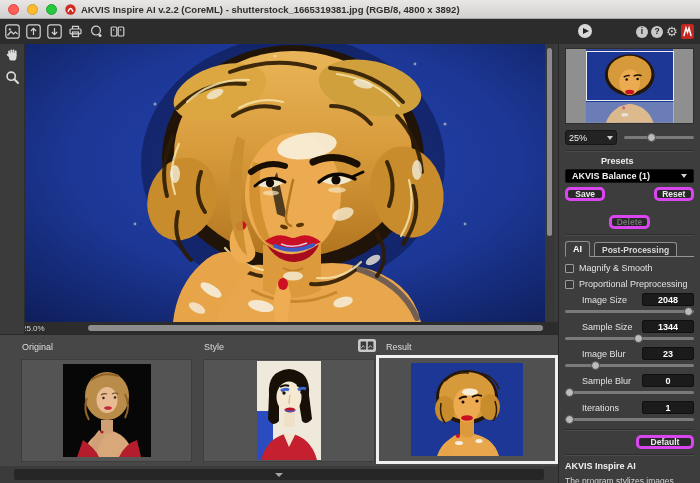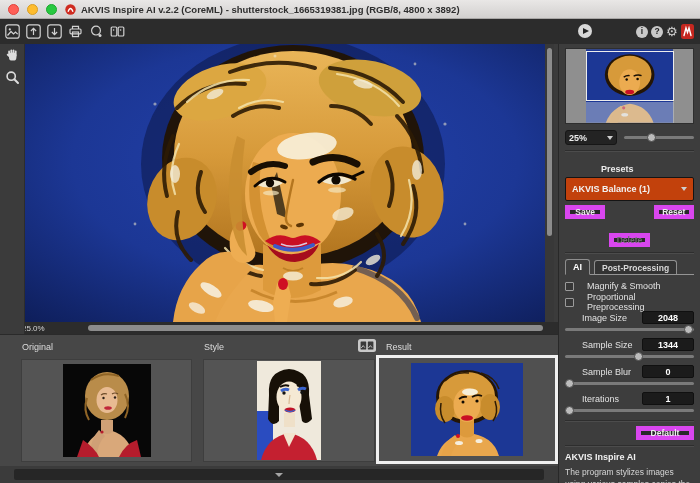--- a/index.html
+++ b/index.html
@@ -55,35 +55,35 @@
 
   
   .rightpanel { position:absolute; left:558px; top:19px; width:142px; height:464px; background:#3d3d3d; border-left:1px solid #282828; padding:0 6px; z-index:3; }
   .p-header { margin-top:14px; height:12px; display:flex; align-items:center; justify-content:space-between; font-weight:700; color:#ececec; }
   .arr-down { border-left:3.5px solid transparent; border-right:3.5px solid transparent; border-top:4px solid #cfcfcf; }
   .nav-preview { margin-top:3px; height:76px; position:relative; display:flex; border:1px solid #2e2e2e; background:#6f6f6f; }
   .nav-side { width:20px; height:100%; background:#8f8f8f; }
   .nav-viewport { position:absolute; left:20px; top:2px; width:88px; height:50px; border:1px solid #ececec; }
   .nav-dim { position:absolute; left:20px; top:53px; width:88px; height:21px; background:rgba(205,210,222,.45); }
   .zoom-row { margin-top:6px; height:15px; display:flex; align-items:center; gap:7px; }
-  .zoom-btn { width:52px; height:15px; background:#232323; border:1px solid #161616; border-radius:3px; display:flex; align-items:center; justify-content:center; gap:20px; font-weight:700; color:#eee; }
+  .zoom-btn { width:52px; height:15px; background:#232323; border:1px solid #161616; border-radius:3px; display:flex; align-items:center; justify-content:center; gap:20px; font-weight:400; color:#eee; }
   .slider { position:relative; flex:1; height:9px; }
   .s-track { position:absolute; left:0; right:0; top:3px; height:3px; background:#7a7a7a; border-radius:2px; }
   .s-handle { position:absolute; top:0; width:9px; height:9px; border-radius:50%; background:#bcbcbc; border:1px solid #4e4e4e; }
   .divider { margin-top:5px; border-top:1px solid #2e2e2e; border-bottom:1px solid #4c4c4c; }
-  .p-label { margin-top:12px; font-weight:700; color:#ececec;padding-left:36px; }
-  .select { margin-top:3px; height:24px; background:#c2410c; border:1px solid #141414; border-radius:2px; display:flex; align-items:center; justify-content:space-between; padding:0 6px; font-weight:700; color:#f2f2f2; }
+  .p-label { margin-top:4px; font-weight:700; color:#ececec;padding-left:36px; }
+  .select { margin-top:3px; height:14px; background:#000000; border:1px solid #141414; border-radius:2px; display:flex; align-items:center; justify-content:space-between; padding:0 6px; font-weight:700; color:#f2f2f2; }
   .btn-row { margin-top:4px; display:flex; gap:4px; }
-  .btn { flex:1; height:14px; background:#282828; border:5px solid #d946ef; border-radius:0; display:flex; align-items:center; justify-content:center; font-weight:700; font-size:8.5px; color:#ebebeb; }
+  .btn { flex:1; height:14px; background:#282828; border:3px solid #d946ef; border-radius:5px; display:flex; align-items:center; justify-content:center; font-weight:700; font-size:8.5px; color:#ebebeb; }
   .btn.disabled { color:#6f6f6f;margin-top:28px; }
   .tabs { margin-top:5px; height:16px; display:flex; align-items:flex-end; border-bottom:1px solid #949494; }
   .tab { border:1px solid #8e8e8e; border-bottom:none; border-radius:3px 3px 0 0; padding:0 7px; font-weight:700; display:flex; align-items:center; }
   .tab.active { height:16px; background:#3d3d3d; color:#fff; margin-bottom:-1px; border-bottom:1px solid #3d3d3d; }
   .tab.inactive { height:14px; background:#333; color:#d8d8d8; margin-left:4px; font-size:8.5px; }
-  .opt-row { margin-top:6px; height:10px; display:flex; align-items:center; gap:13px; }
+  .opt-row { margin-top:6px; height:10px; display:flex; align-items:center; gap:5px; }
   .cb { width:9px; height:9px; border:1px solid #9b9b9b; background:#373737; border-radius:1px; }
   .param { margin-top:4px; }
   .param-top { height:13px; display:flex; align-items:center; justify-content:space-between;margin-left:17px; }
   .pval { width:52px; height:13px; background:#1b1b1b; border:1px solid #101010; border-radius:2px; text-align:center; line-height:12px; font-weight:700; color:#fff; }
   .pslider { position:relative; height:9px; margin-top:1px; }
   .default-row { margin-top:4px; display:flex; justify-content:flex-end; }
   .default-row .btn { flex:none; width:58px; }
   .info-title { margin-top:5px; font-weight:700; color:#f0f0f0; }
   .info-text { margin-top:5px; font-size:8.5px; color:#d6d6d6; line-height:1.4; }
 
@@ -494,20 +494,30 @@
       <span>Sample Size</span>
       <span class="pval">1344</span>
     </div>
     <div class="pslider slider">
       <div class="s-track"></div>
       <div class="s-handle" style="left: calc(57% - 5px);"></div>
     </div>
   </div>
   <div class="param">
     <div class="param-top">
+      <span>Image Blur</span>
+      <span class="pval">23</span>
+    </div>
+    <div class="pslider slider">
+      <div class="s-track"></div>
+      <div class="s-handle" style="left: calc(24% - 5px);"></div>
+    </div>
+  </div>
+  <div class="param">
+    <div class="param-top">
       <span>Sample Blur</span>
       <span class="pval">0</span>
     </div>
     <div class="pslider slider">
       <div class="s-track"></div>
       <div class="s-handle" style="left: calc(4% - 5px);"></div>
     </div>
   </div>
   <div class="param">
     <div class="param-top">

